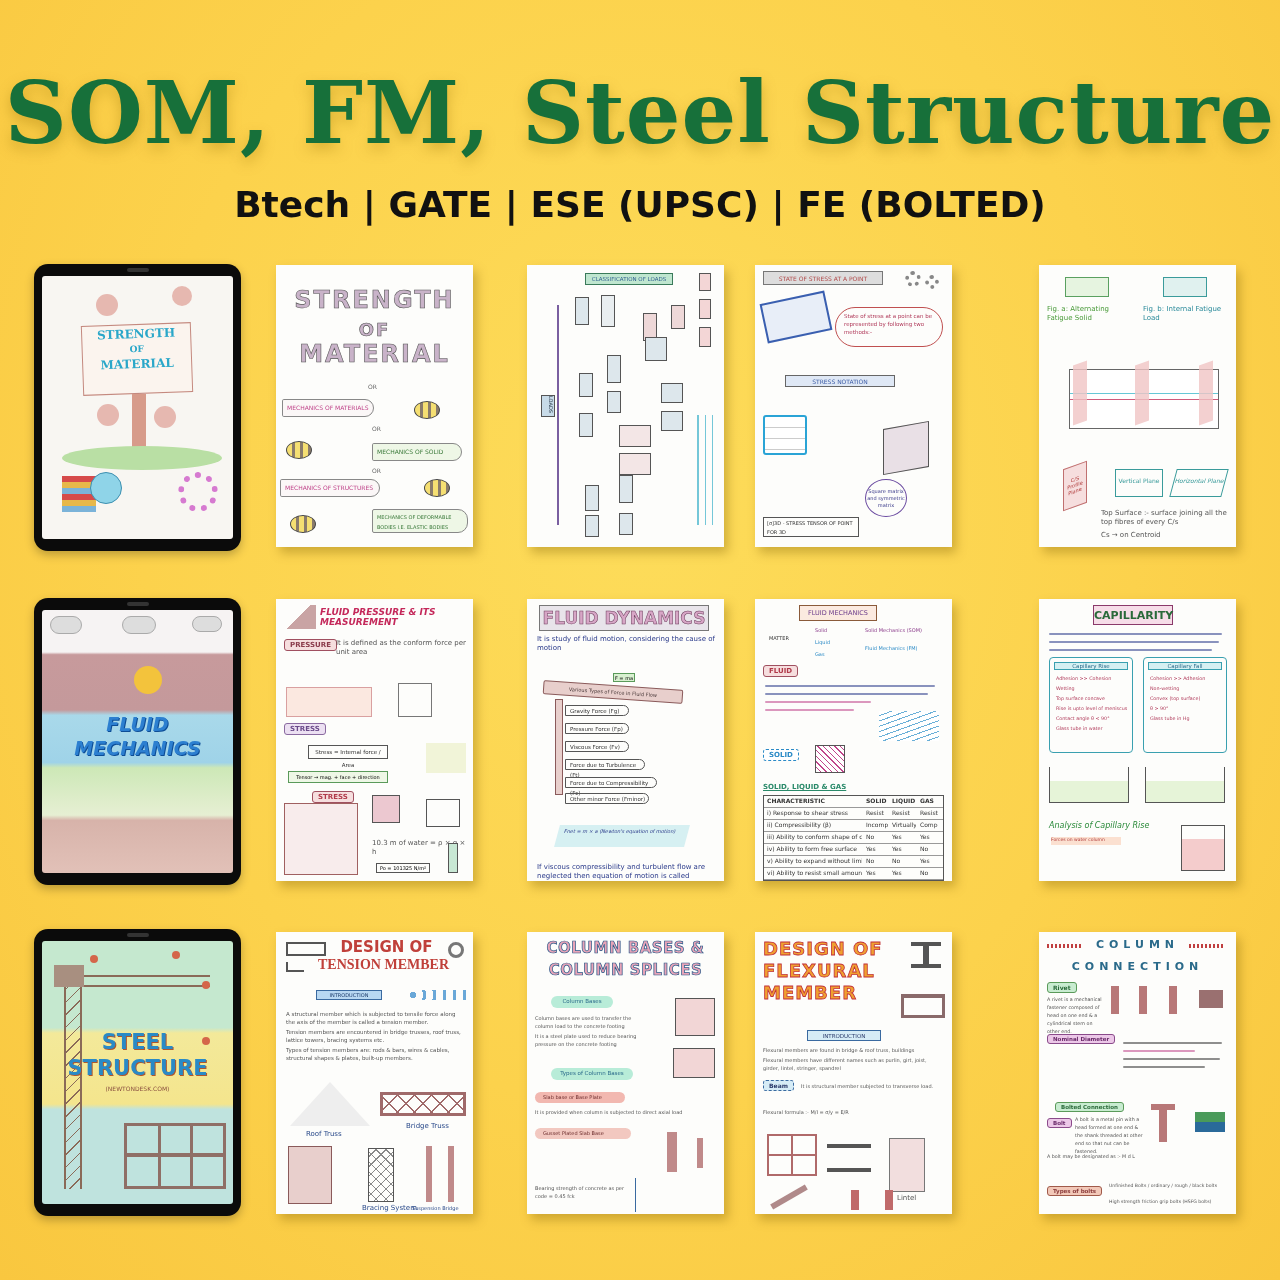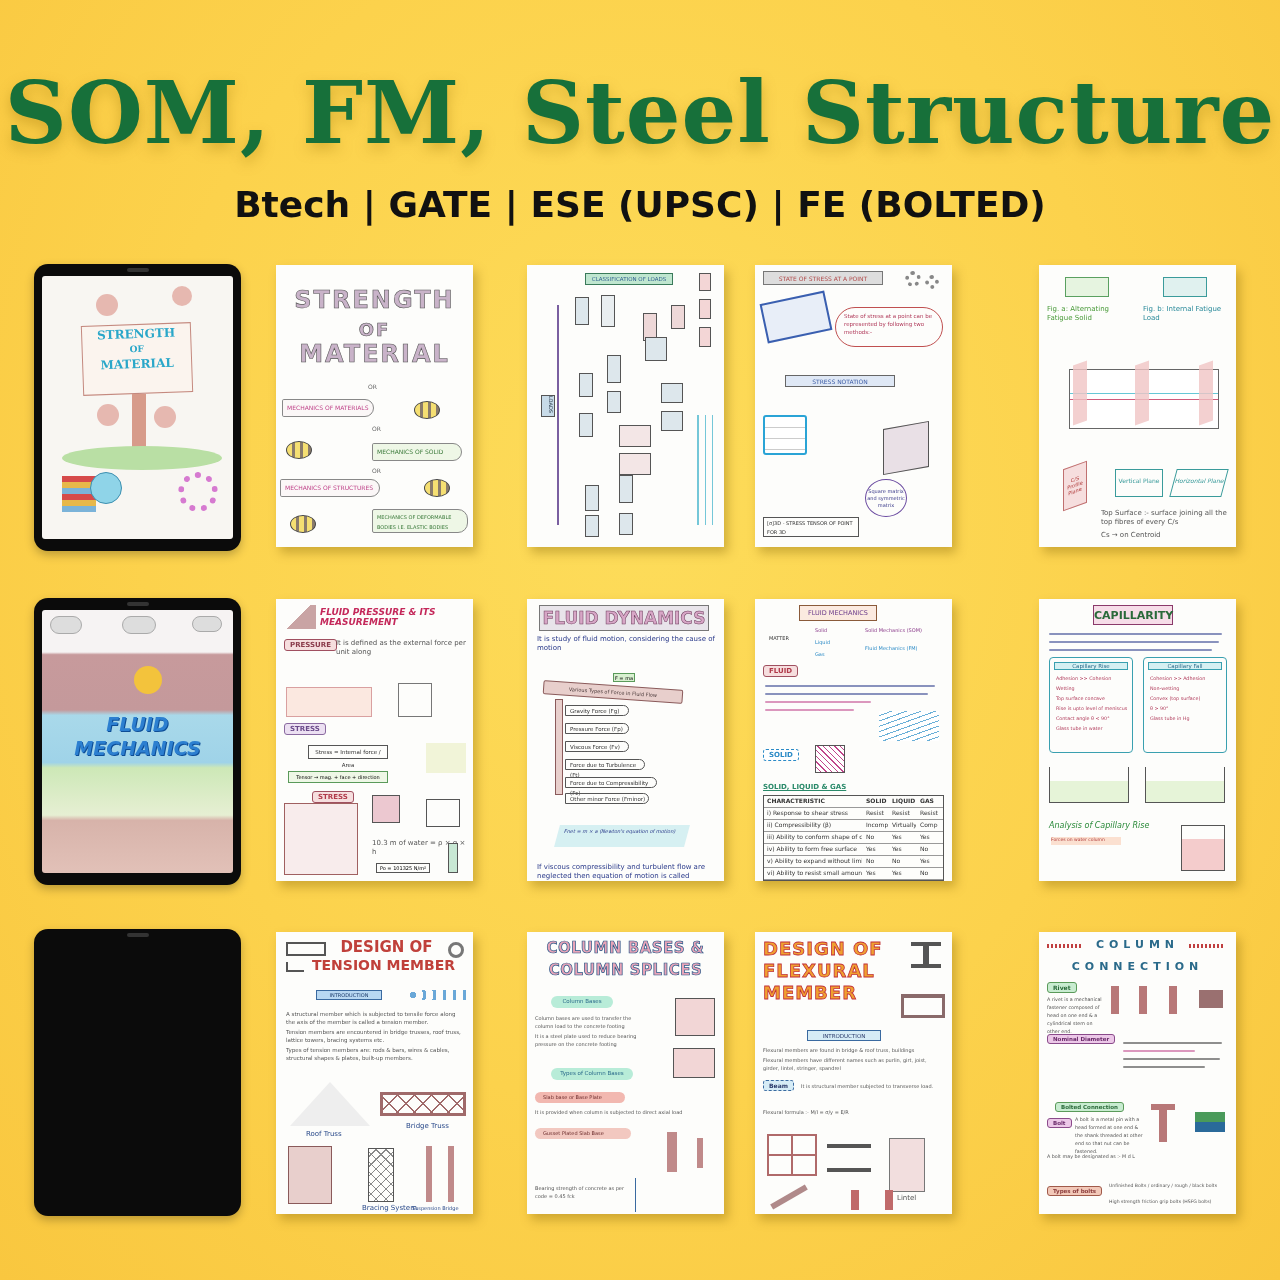--- a/index.html
+++ b/index.html
@@ -201,21 +201,21 @@
       <div>FLUID</div>
       <div>MECHANICS</div>
     </div>
   </div>
 </div>
 
 <div class="page c1 p-r2">
   <div style="position:absolute;left:4px;top:6px;width:36px;height:24px;background:linear-gradient(135deg,transparent 50%,#c9a4a4 50%);"></div>
   <div style="position:absolute;left:44px;top:8px;right:6px;font-size:9px;font-weight:bold;color:#c4285a;font-style:italic;">FLUID PRESSURE &amp; ITS MEASUREMENT</div>
   <div class="chip" style="left:8px;top:40px;background:#f6dede;color:#8a3a4a;border:1px solid #a05060;">PRESSURE</div>
-  <div class="small" style="position:absolute;left:60px;top:40px;width:130px;">It is defined as the external force per unit along</div>
+  <div class="small" style="position:absolute;left:60px;top:40px;width:130px;">It is defined as the conform force per unit area</div>
   <div style="position:absolute;left:10px;top:88px;width:86px;height:30px;background:#fbe8e0;border:1px solid #d9a0a0;"></div>
   <div style="position:absolute;left:122px;top:84px;width:34px;height:34px;border:1px solid #777;"></div>
   <div class="chip" style="left:8px;top:124px;background:#ece0f2;color:#6a4a8a;border:1px solid #8a6aa0;">STRESS</div>
   <div style="position:absolute;left:32px;top:146px;width:80px;height:14px;border:1px solid #555;font-size:5.5px;line-height:13px;text-align:center;color:#333;">Stress = Internal force / Area</div>
   <div style="position:absolute;left:150px;top:144px;width:40px;height:30px;background:#f1f4d8;"></div>
   <div style="position:absolute;left:12px;top:172px;width:100px;height:12px;border:1px solid #5a9a5a;background:#eef7e6;font-size:5px;line-height:11px;text-align:center;">Tensor → mag. + face + direction</div>
   <div class="chip" style="left:36px;top:192px;background:#f6dede;color:#b03a4a;border:1px solid #a05060;">STRESS</div>
   <div style="position:absolute;left:8px;top:204px;width:74px;height:72px;background:#f8ecec;border:1px solid #a06060;"></div>
   <div style="position:absolute;left:96px;top:196px;width:28px;height:28px;background:#ecc8d0;border:1px solid #555;"></div>
   <div style="position:absolute;left:150px;top:200px;width:34px;height:28px;border:1px solid #555;"></div>
@@ -335,28 +335,43 @@
   </div>
   <div style="position:absolute;left:10px;top:168px;width:80px;height:36px;border:1px solid #555;border-top:none;background:linear-gradient(transparent 40%,#e6f4d8 40%);"></div>
   <div style="position:absolute;left:106px;top:168px;width:80px;height:36px;border:1px solid #555;border-top:none;background:linear-gradient(transparent 40%,#e6f4d8 40%);"></div>
   <div style="position:absolute;left:10px;top:222px;width:112px;height:12px;font-size:8px;color:#2a8a3a;font-style:italic;">Analysis of Capillary Rise</div>
   <div style="position:absolute;left:12px;top:238px;width:70px;height:8px;background:#fbe0d0;font-size:4.5px;color:#b03a3a;">Forces on water column</div>
   <div style="position:absolute;left:142px;top:226px;width:44px;height:46px;border:1px solid #555;background:linear-gradient(transparent 30%,#f4cccc 30%);"></div>
 </div>
 
 <div class="tablet r3">
   <div class="cam"></div>
+  <div class="screen cover-ss">
+    <div class="jib"></div>
+    <div class="crane"></div>
+    <div style="position:absolute;left:12px;top:24px;width:30px;height:22px;background:#a88f80;"></div>
+    <div class="ss-title">
+      <div>STEEL</div>
+      <div>STRUCTURE</div>
+    </div>
+    <div class="ss-sub">(NEWTONDESK.COM)</div>
+    <div class="grid-frame"></div>
+    <div style="position:absolute;left:48px;top:14px;width:8px;height:8px;border-radius:50%;background:#d4664a;"></div>
+    <div style="position:absolute;left:130px;top:10px;width:8px;height:8px;border-radius:50%;background:#d4664a;"></div>
+    <div style="position:absolute;left:160px;top:40px;width:8px;height:8px;border-radius:50%;background:#d4664a;"></div>
+    <div style="position:absolute;left:160px;top:96px;width:8px;height:8px;border-radius:50%;background:#d4664a;"></div>
+  </div>
 </div>
 
 <div class="page c1 p-r3">
   <div style="position:absolute;left:10px;top:10px;width:40px;height:14px;border:2px solid #555;"></div>
   <div style="position:absolute;left:10px;top:30px;width:18px;height:10px;border-left:2px solid #555;border-bottom:2px solid #555;"></div>
   <div style="position:absolute;left:172px;top:10px;width:16px;height:16px;border-radius:50%;border:3px solid #777;"></div>
   <div class="pt" style="top:6px;left:40px;right:16px;font-size:15px;color:#c0403a;line-height:18px;">DESIGN OF</div>
-  <div class="pt" style="top:24px;left:22px;right:4px;font-size:14px;color:#c0403a;line-height:18px;">TENSION MEMBER</div>
+  <div class="pt" style="top:24px;left:22px;right:4px;font-size:14px;color:#c0403a;line-height:18px;font-family:Liberation Serif, serif;">TENSION MEMBER</div>
   <div style="position:absolute;left:40px;top:58px;width:66px;height:10px;background:#b8d8f2;border:1px solid #3a6aa0;font-size:5px;line-height:9px;text-align:center;color:#1a3a6a;">INTRODUCTION</div>
   <div style="position:absolute;left:132px;top:58px;width:60px;height:10px;background:repeating-radial-gradient(circle at 5px 5px,#6aa8d8 0 3px,transparent 3px 10px);"></div>
   <div class="small" style="position:absolute;left:10px;top:78px;width:180px;font-size:5.5px;line-height:8px;">A structural member which is subjected to tensile force along the axis of the member is called a tension member.</div>
   <div class="small" style="position:absolute;left:10px;top:96px;width:180px;font-size:5.5px;line-height:8px;">Tension members are encountered in bridge trusses, roof truss, lattice towers, bracing systems etc.</div>
   <div class="small" style="position:absolute;left:10px;top:114px;width:180px;font-size:5.5px;line-height:8px;">Types of tension members are: rods &amp; bars, wires &amp; cables, structural shapes &amp; plates, built-up members.</div>
   <div style="position:absolute;left:14px;top:150px;width:0;height:0;border-left:40px solid transparent;border-right:40px solid transparent;border-bottom:44px solid #eee;outline:none;"></div>
   <div class="small" style="position:absolute;left:30px;top:198px;color:#2a4a8a;">Roof Truss</div>
   <div style="position:absolute;left:104px;top:160px;width:86px;height:24px;border:3px solid #a06a6a;background:repeating-linear-gradient(45deg,transparent 0 10px,#a06a6a 10px 12px),repeating-linear-gradient(-45deg,transparent 0 10px,#a06a6a 10px 12px);"></div>
   <div class="small" style="position:absolute;left:130px;top:190px;color:#2a4a8a;">Bridge Truss</div>
   <div style="position:absolute;left:12px;top:214px;width:44px;height:58px;background:#e8cfcc;border:1px solid #8a5a5a;"></div>

